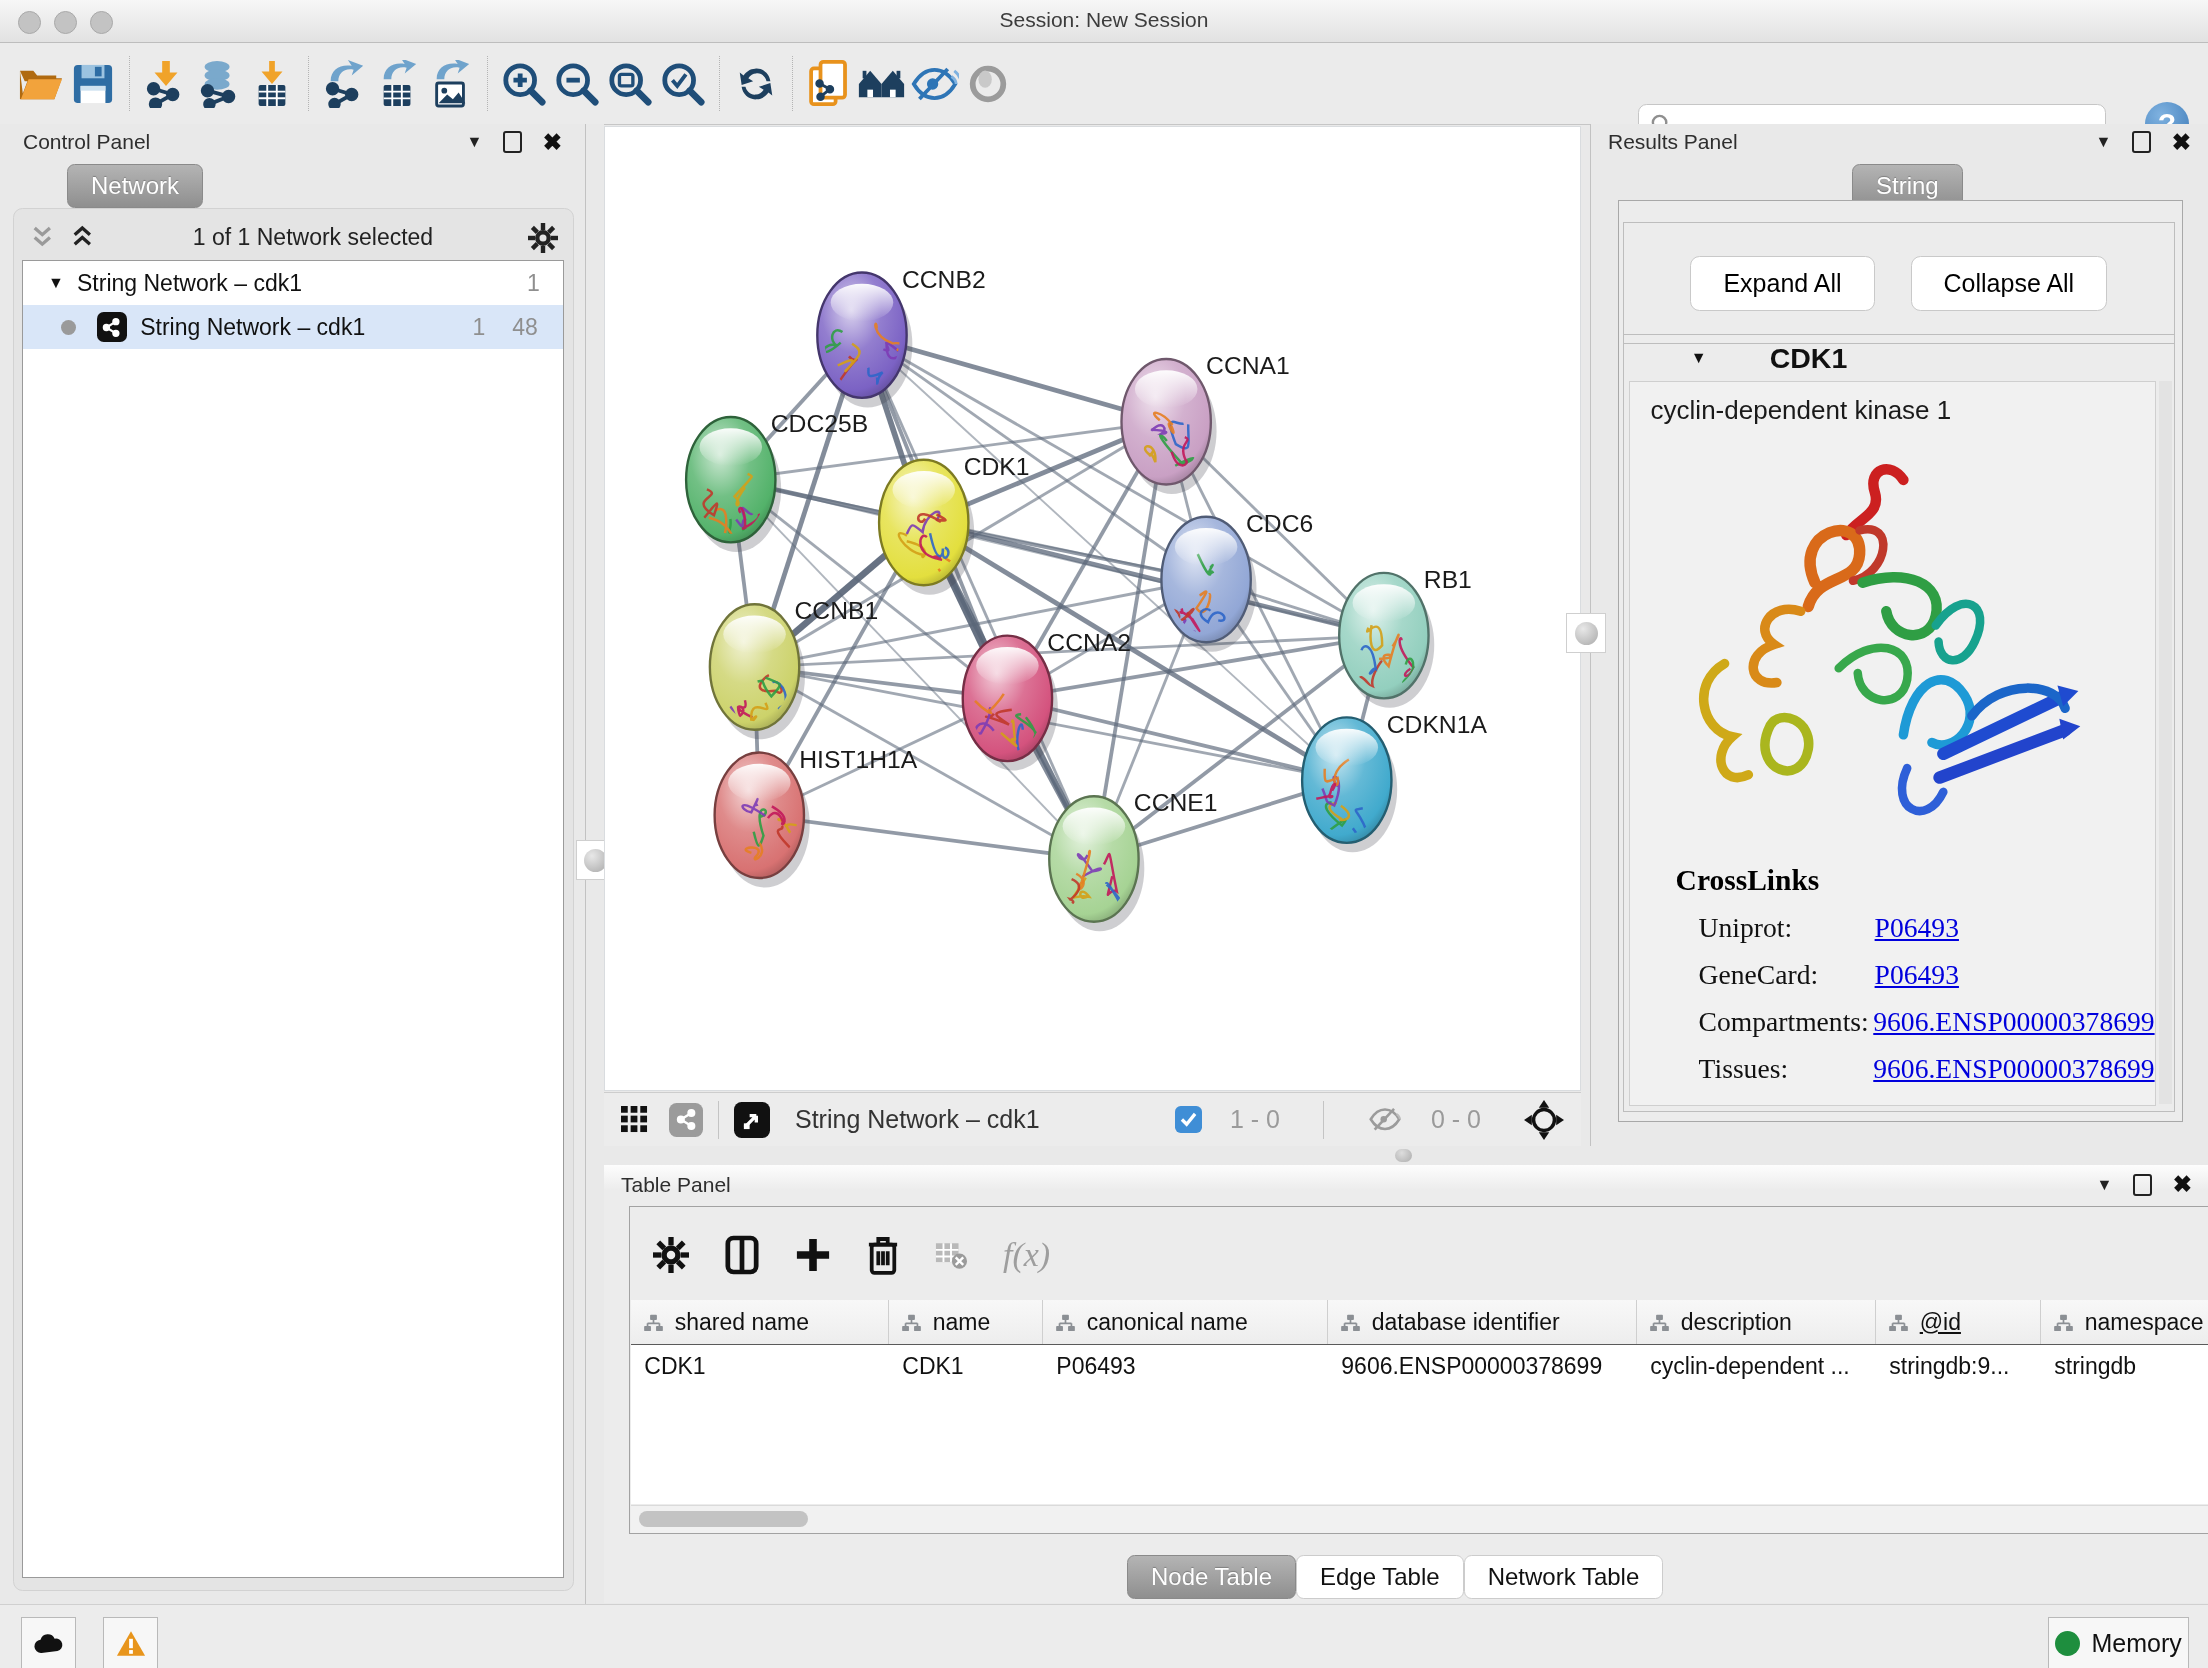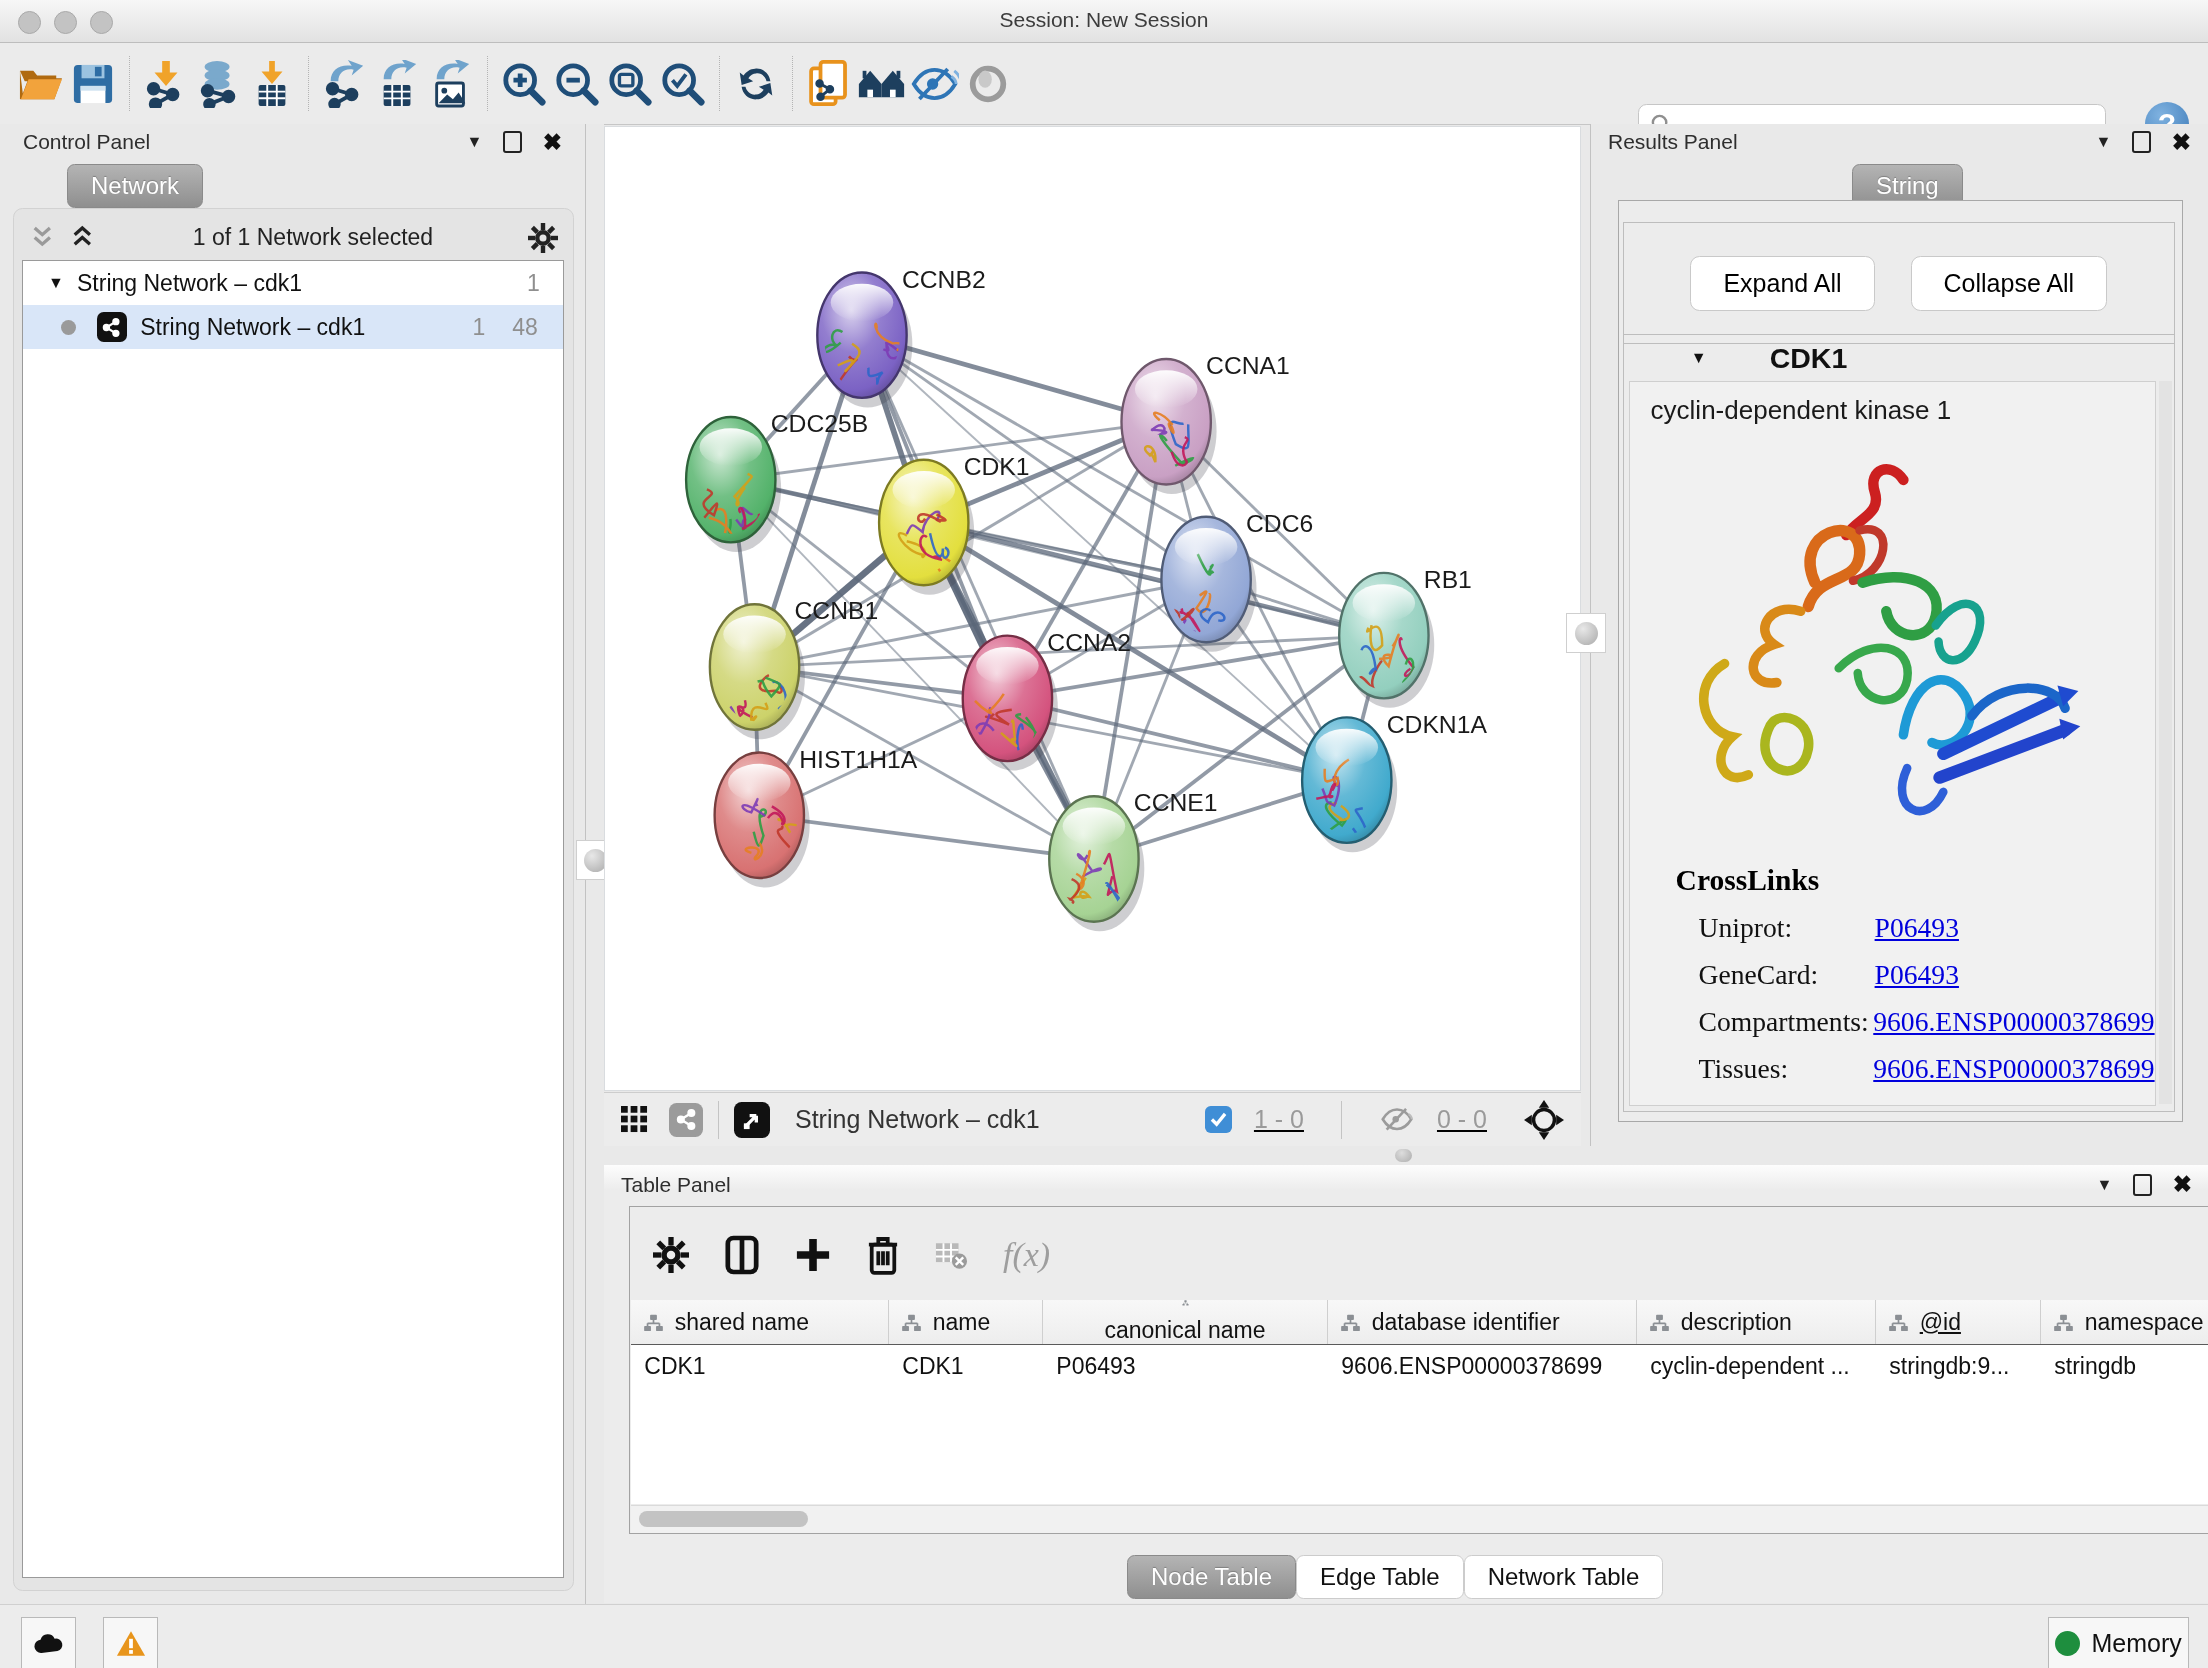--- a/index.html
+++ b/index.html
@@ -57,21 +57,21 @@
   #net-splitter-v{position:absolute;left:586px;top:124px;width:18px;height:1480px;background:#e9e9e9;}
   .knob{position:absolute;width:38px;height:38px;background:#fff;border:1px solid #cfcfcf;
     display:flex;align-items:center;justify-content:center;}
   .knob i{width:23px;height:23px;border-radius:50%;background:radial-gradient(circle at 35% 30%,#e8e8e8,#a9a9a9);display:block;}
   #net-canvas{position:absolute;left:604px;top:126px;width:977px;height:965px;background:#fff;
     border:1px solid #d9dcdf;box-sizing:border-box;}
   #net-toolbar{position:absolute;left:604px;top:1092px;width:977px;height:54px;background:#ececec;
     border-top:1px solid #cdcdcd;display:flex;align-items:center;padding:0 17px;box-sizing:border-box;}
   .nt-sep{width:0;height:38px;border-left:1px solid #c4c4c4;margin:0 15px;}
   #net-title{font-size:25px;color:#333;margin-left:25px;}
-  #net-right{margin-left:auto;display:flex;align-items:center;gap:22px;text-decoration:underline;}
+  #net-right{margin-left:auto;display:flex;align-items:center;gap:28px;}
   .count-gray{font-size:25px;color:#9a9a9a;}
   #sel-checkbox{width:27px;height:27px;border-radius:5.7px;background:#3f8ed6;display:flex;align-items:center;justify-content:center;}
   
   #results-panel{position:absolute;left:1590px;top:124px;width:618px;height:1022px;background:#e9e9e9;
     border-left:1px solid #c2c2c2;box-sizing:border-box;}
   #rp-header{position:absolute;left:0;top:0;width:100%;height:36px;display:flex;align-items:center;
     padding:0 17px;box-sizing:border-box;}
   #rp-tab{position:absolute;left:261px;top:40px;}
   #rp-box{position:absolute;left:27px;top:76px;width:563px;height:920px;border:1.9px solid #a8a8a8;background:#ececec;}
   #rp-actions{position:absolute;left:3.8px;top:21px;width:552px;height:122px;border:1px solid #bdbdbd;
@@ -896,21 +896,21 @@
             </div>
             <div class="th" style="width: 154px;">
               <svg width="19" height="17" viewBox="0 0 22 20">
                 <rect x="7" y="1" width="8" height="6" rx="1" fill="#8b8f94"></rect>
                 <path d="M11 7v4M4 11h14M4 11v3M18 11v3" stroke="#8b8f94" stroke-width="2" fill="none"></path>
                 <rect x="0" y="14" width="8" height="6" rx="1" fill="#8b8f94"></rect>
                 <rect x="14" y="14" width="8" height="6" rx="1" fill="#8b8f94"></rect>
               </svg>
               <span>name</span>
             </div>
-            <div class="th" style="width: 285px; flex-direction: column;">
+            <div class="th" style="width: 285px;">
               <svg width="19" height="17" viewBox="0 0 22 20">
                 <rect x="7" y="1" width="8" height="6" rx="1" fill="#8b8f94"></rect>
                 <path d="M11 7v4M4 11h14M4 11v3M18 11v3" stroke="#8b8f94" stroke-width="2" fill="none"></path>
                 <rect x="0" y="14" width="8" height="6" rx="1" fill="#8b8f94"></rect>
                 <rect x="14" y="14" width="8" height="6" rx="1" fill="#8b8f94"></rect>
               </svg>
               <span>canonical name</span>
             </div>
             <div class="th" style="width: 309px;">
               <svg width="19" height="17" viewBox="0 0 22 20">

